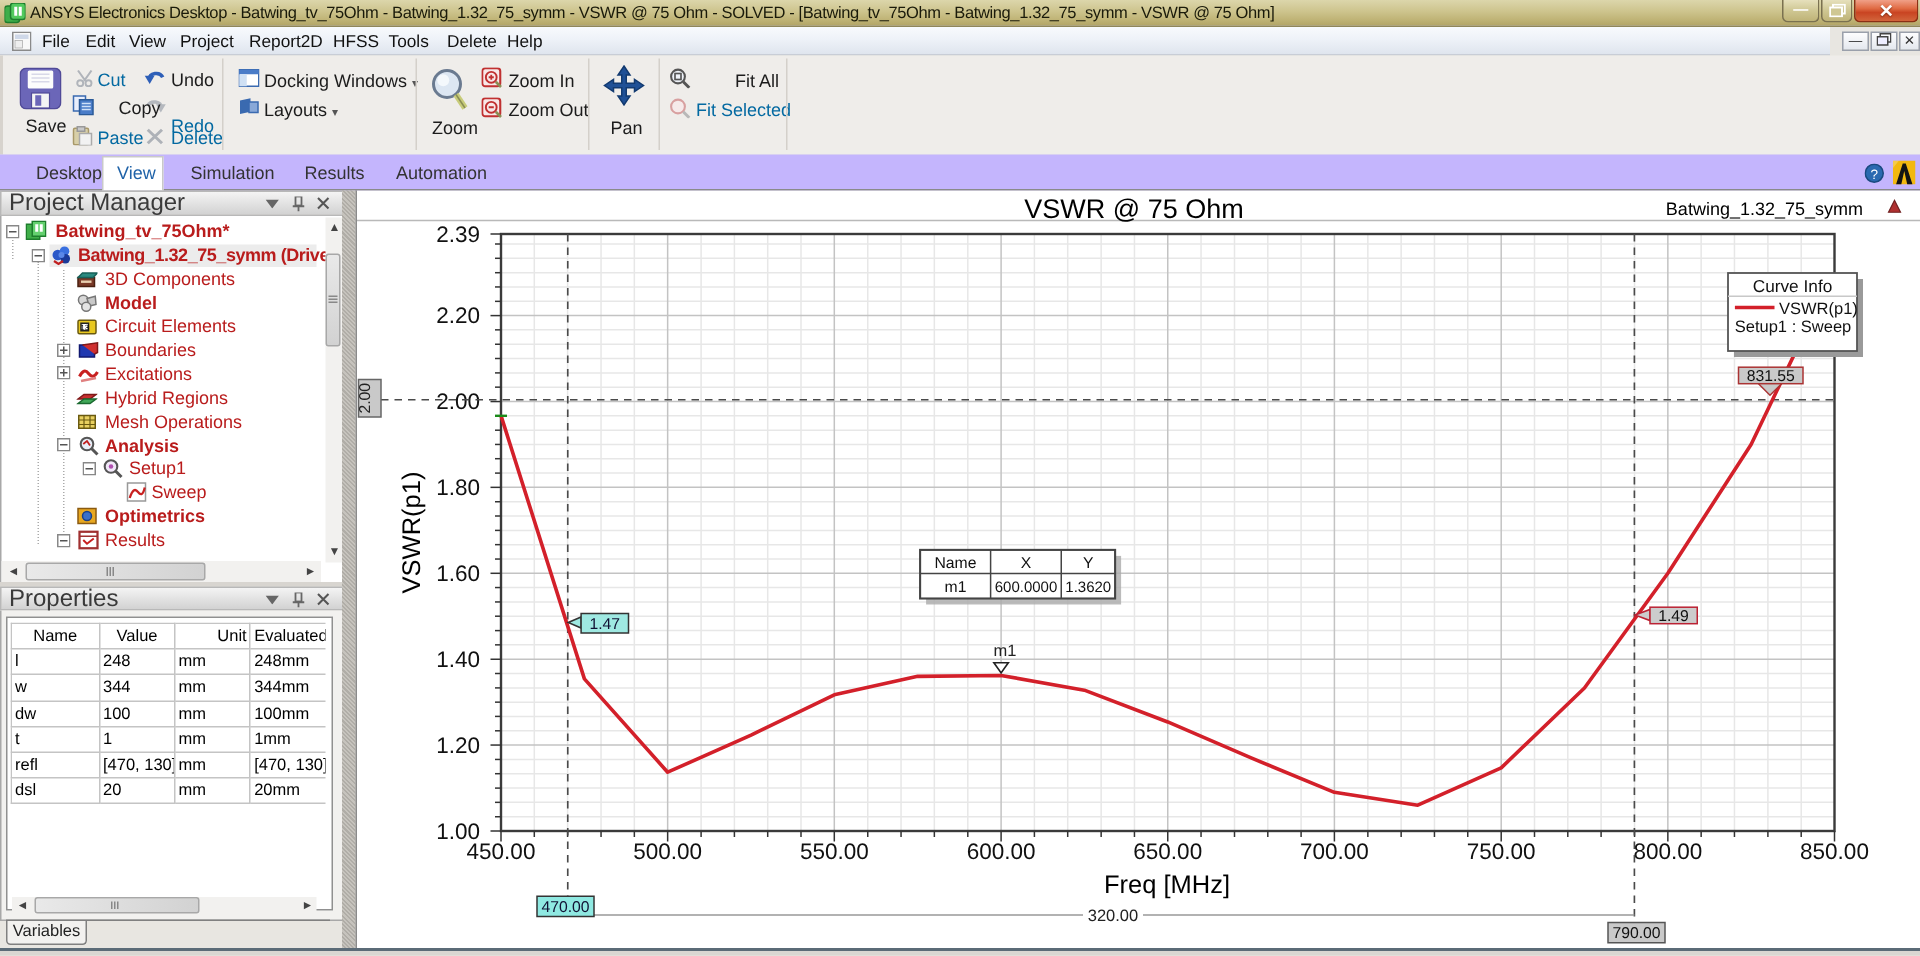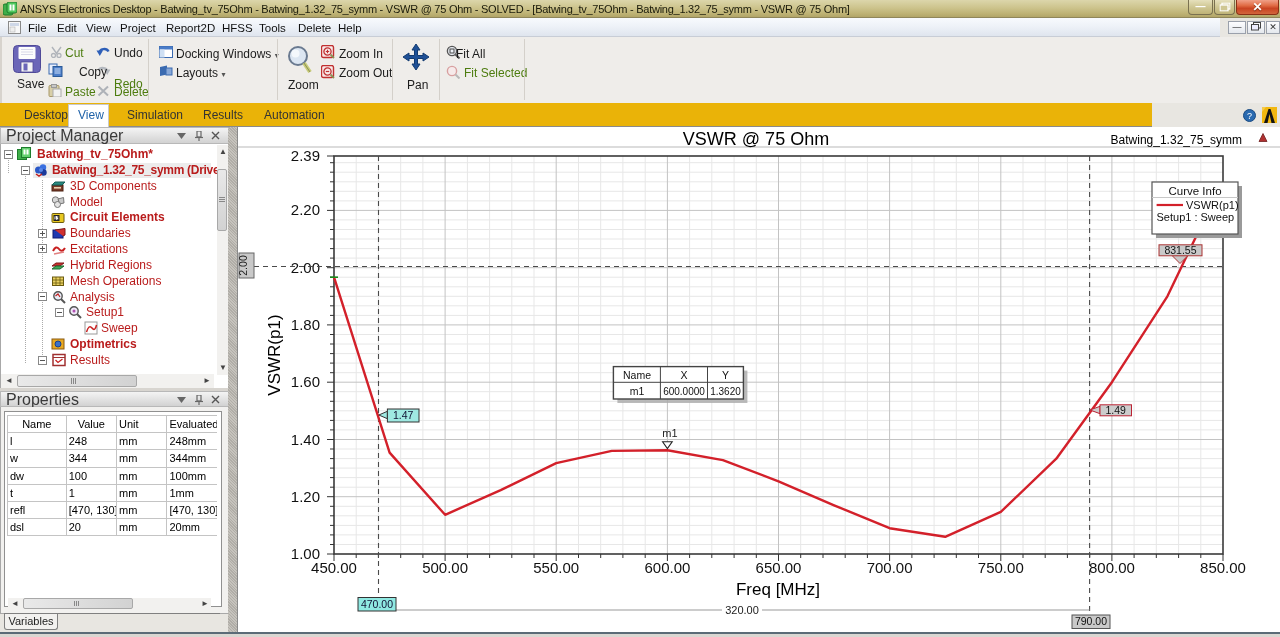--- a/index.html
+++ b/index.html
@@ -13,22 +13,22 @@
 .wbtn.close{background:linear-gradient(#f0a088 0%,#e06b44 40%,#c94422 60%,#d2653c 100%);border-color:#8a3015}
 .wbtn .gl{position:absolute;left:50%;top:50%;transform:translate(-50%,-50%);color:#fff;font-size:10px;line-height:10px}
 .menubar{left:0;top:18px;width:1220px;height:19px;
   background:linear-gradient(#f8fafd 0%,#eef2f8 45%,#dfe5ee 100%);border-bottom:1px solid #c8cdd6}
 .menubar span{position:absolute;top:4px;font-size:11.5px;color:#111}
 .mdibtn{position:absolute;top:3px;width:18px;height:13px;border:1px solid #9aa0ab;
   background:linear-gradient(#fdfdfe,#e4e8ee);color:#333;font-size:9px;text-align:center;line-height:11px}
 .toolbar{left:0;top:37px;width:1280px;height:66px;background:#efedea;border-left:2px solid #d7d3cd}
 .tsep{position:absolute;top:2px;width:1px;height:61px;background:#d4d0ca}
 .tlabel{position:absolute;font-size:12px;color:#1c1c1c;white-space:nowrap}
-.tlabel.dis{color:#4d7c0f}
-.tabrow{left:0;top:103px;width:1152px;height:24px;background:#eab308;border-bottom:1px solid #8a8a8a}
+.tlabel.dis{color:#0369a1}
+.tabrow{left:0;top:103px;width:1280px;height:24px;background:#c4b5fd;border-bottom:1px solid #8a8a8a}
 .tabrow span{position:absolute;top:5px;font-size:12px;color:#333}
 .panelhdr{background:linear-gradient(#f4f4f4,#dcdcdc 70%,#d2d2d2);border:1px solid #b8b8b8;
   font-size:16px;color:#3a3a3a;padding-left:5px}
 .tree{font-size:12px;color:#b91c1c;white-space:nowrap}
 .scroll{background:#f2f1ef}
 .thumb{background:linear-gradient(90deg,#e9e9e9,#d2d2d2);border:1px solid #a8a8a8;border-radius:2px}
 .thumbh{background:linear-gradient(#e9e9e9,#d2d2d2);border:1px solid #a8a8a8;border-radius:2px}
 .arr{color:#444;font-size:8px;line-height:8px}
 table.props{border-collapse:collapse;font-size:12px;table-layout:fixed}
 table.props td,table.props th{border:1px solid #c4c4c4;padding:0 2px;height:17.2px;font-size:11px;
@@ -160,21 +160,21 @@
     <div class="tsep" style="left:146px"></div>
     <div class="tlabel" style="left:174px;top:10px">Docking Windows <span style="font-size:8px;color:#555">▾</span></div>
     <div class="tlabel" style="left:174px;top:29px">Layouts <span style="font-size:8px;color:#555">▾</span></div>
     <div class="tsep" style="left:275px"></div>
     <div class="tlabel" style="left:286px;top:41px">Zoom</div>
     <div class="tlabel" style="left:337px;top:10px">Zoom In</div>
     <div class="tlabel" style="left:337px;top:29px">Zoom Out</div>
     <div class="tsep" style="left:390px"></div>
     <div class="tlabel" style="left:405px;top:41px">Pan</div>
     <div class="tsep" style="left:437px"></div>
-    <div class="tlabel" style="left:454px;top:10px">Fit All</div>
+    <div class="tlabel" style="left:488px;top:10px">Fit All</div>
     <div class="tlabel dis" style="left:462px;top:29px">Fit Selected</div>
     <div class="tsep" style="left:522px"></div>
   </div>
 <div class="abs tabrow">
     <div class="abs" style="left:68px;top:1px;width:41px;height:23px;background:#fff;border:1px solid #c9c9c9;border-bottom:none"></div>
     <span style="left:24px">Desktop</span>
     <span style="left:78px;color:#1f62a8">View</span>
     <span style="left:127px">Simulation</span>
     <span style="left:203px">Results</span>
     <span style="left:264px">Automation</span>
@@ -229,27 +229,27 @@
     <rect x="1" y="6" width="11" height="6" fill="#7a3a28" stroke="#4a2010"></rect>
     <path d="M1 6 L4 3 L14 3 L11 6 Z" fill="#2a8a80" stroke="#186058"></path>
     <rect x="3" y="8" width="7" height="1.6" fill="#e8d0b0"></rect>
   </svg>
 <div class="abs tree" style="left:70px;top:179px;font-weight:normal">3D Components</div>
 <svg class="abs" style="left:51px;top:195px" width="14" height="14">
     <circle cx="4.5" cy="5" r="3.2" fill="#d8d8d8" stroke="#777"></circle>
     <path d="M7 4 L12.5 2.5 L13 8 L8.5 9 Z" fill="#c8c8c8" stroke="#777"></path>
     <circle cx="6.5" cy="9.5" r="3" fill="#e4e4e4" stroke="#777"></circle>
   </svg>
-<div class="abs tree" style="left:70px;top:195px;font-weight:normal">Model</div>
+<div class="abs tree" style="left:70px;top:195px;font-weight:bold">Model</div>
 <svg class="abs" style="left:51px;top:210.5px" width="14" height="14">
     <rect x="1" y="2.5" width="12" height="9" rx="1" fill="#e8c820" stroke="#6a5a10"></rect>
     <rect x="3" y="4.5" width="5" height="5" fill="#fff" stroke="#222"></rect>
     <text x="5.5" y="8.8" font-size="5" text-anchor="middle" fill="#000">13</text>
   </svg>
-<div class="abs tree" style="left:70px;top:210px;font-weight:bold">Circuit Elements</div>
+<div class="abs tree" style="left:70px;top:210px;font-weight:normal">Circuit Elements</div>
 <svg class="abs" style="left:38px;top:229px" width="9" height="9">
     <rect x="0.5" y="0.5" width="8" height="8" fill="#fff" stroke="#888"></rect>
     <path d="M2 4.5 h5 M4.5 2 v5" stroke="#555" stroke-width="1"></path>
   </svg>
 <svg class="abs" style="left:52px;top:226.5px" width="14" height="14">
     <rect x="1" y="3" width="10" height="8" fill="#2038b0" stroke="#101870"></rect>
     <path d="M3 3 L13 1.5 L13 8 L11 9" fill="#d03030" stroke="#801818"></path>
   </svg>
 <div class="abs tree" style="left:70px;top:226px;font-weight:normal">Boundaries</div>
 <svg class="abs" style="left:38px;top:244px" width="9" height="9">
@@ -273,21 +273,21 @@
 <div class="abs tree" style="left:70px;top:274px;font-weight:normal">Mesh Operations</div>
 <svg class="abs" style="left:38px;top:292px" width="9" height="9">
     <rect x="0.5" y="0.5" width="8" height="8" fill="#fff" stroke="#888"></rect>
     <path d="M2 4.5 h5" stroke="#555" stroke-width="1"></path>
   </svg>
 <svg class="abs" style="left:52px;top:289.5px" width="14" height="14">
     <circle cx="6" cy="6" r="4.2" fill="#e8eef8" stroke="#555" stroke-width="1.4"></circle>
     <path d="M3.5 6 L6 4 L8 7" stroke="#c02020" stroke-width="1.2" fill="none"></path>
     <path d="M9 9 L13 13" stroke="#555" stroke-width="2"></path>
   </svg>
-<div class="abs tree" style="left:70px;top:290px;font-weight:normal">Analysis</div>
+<div class="abs tree" style="left:70px;top:290px;font-weight:bold">Analysis</div>
 <svg class="abs" style="left:55px;top:308px" width="9" height="9">
     <rect x="0.5" y="0.5" width="8" height="8" fill="#fff" stroke="#888"></rect>
     <path d="M2 4.5 h5" stroke="#555" stroke-width="1"></path>
   </svg>
 <svg class="abs" style="left:68px;top:305px" width="14" height="14">
     <circle cx="6" cy="6" r="4.2" fill="#f0e8f8" stroke="#555" stroke-width="1.4"></circle>
     <circle cx="6" cy="6" r="1.5" fill="#b050b0"></circle>
     <path d="M9 9 L13 13" stroke="#555" stroke-width="2"></path>
   </svg>
 <div class="abs tree" style="left:86px;top:305px;font-weight:normal">Setup1</div>
@@ -334,21 +334,21 @@
       <path d="M1 1 L8 8 M8 1 L1 8" stroke="#555" stroke-width="1.4"></path>
     </svg></div>
 <div class="abs" style="left:0;top:407px;width:230px;height:207px;background:#f2f1ef;border:1px solid #a8a8a8;border-top:none"></div>
 <div class="abs" style="left:4px;top:411px;width:218px;height:196px;background:#fff;border:1px solid #909090"></div>
 <div class="abs" style="left:7px;top:415px;width:210px;height:164px;overflow:hidden">
     <table class="props" style="width:214px">
       <tbody>
         <tr>
           <th style="width:57px;text-align:center">Name</th>
           <th style="width:49px;text-align:center">Value</th>
-          <th style="width:49px;text-align:left">Unit</th>
+          <th style="width:49px;text-align:right">Unit</th>
           <th style="width:52px;text-align:center">Evaluated Va</th>
         </tr>
         <tr>
           <td>l</td>
           <td>248</td>
           <td>mm</td>
           <td>248mm</td>
         </tr>
         <tr>
           <td>w</td>

